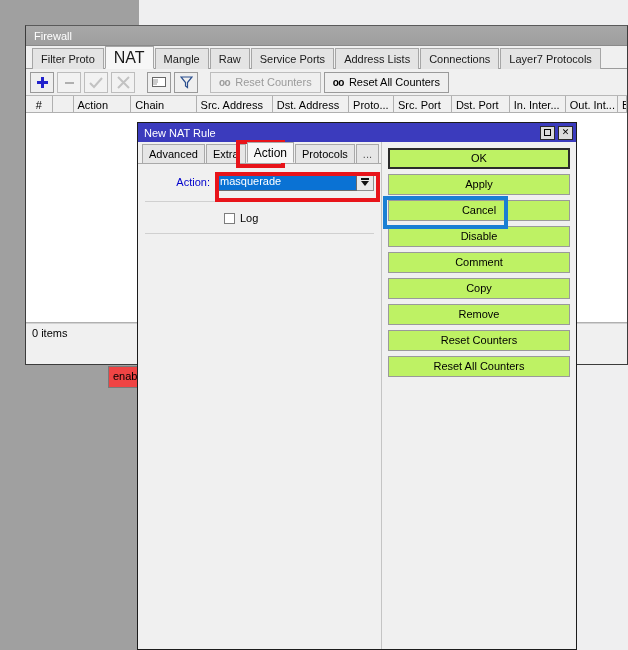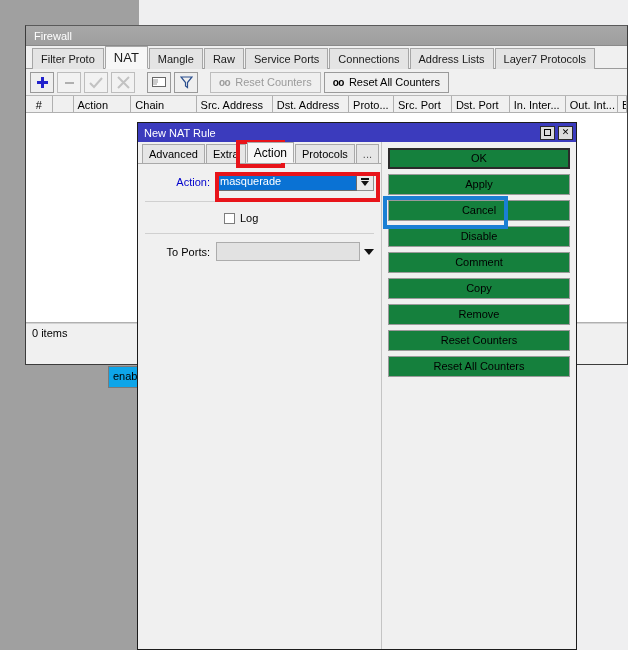--- a/index.html
+++ b/index.html
@@ -23,21 +23,21 @@
   #bg-panel-right {
     position: absolute;
     left: 139px; top: 0; width: 489px; height: 650px;
     background: #efeff0;
   }
 
   
   #enab-field {
     position: absolute;
     left: 108px; top: 366px; width: 34px; height: 22px;
-    background: #0ea5e9;
+    background: #ef4444;
     border: 1px solid #7a7a7a;
     border-right: none;
     padding: 3px 0 0 4px;
     font-size: 11px;
     color: #000;
     white-space: nowrap;
     overflow: hidden;
   }
 
   
@@ -84,21 +84,21 @@
     position: relative;
     top: 1px;
   }
   .fw-tab.active {
     background: #f7f7f7;
     height: 23px;
     line-height: 22px;
     top: 1px;
     border-bottom: 1px solid #f7f7f7;
     z-index: 2;
-    font-size: 13px;
+    font-size: 16px;
   }
 
   
   #fw-toolbar {
     display: flex;
     align-items: center;
     height: 26px;
     padding: 3px 4px;
     gap: 3px;
     background: #f0f0f0;
@@ -328,21 +328,21 @@
     margin-right: 5px;
     cursor: default;
   }
   .check-label { font-size: 11px; }
 
   
   .dbtn {
     height: 21px;
     line-height: 19px;
     text-align: center;
-    background: #15803d;
+    background: #bef264;
     border: 1px solid #9a9a9a;
     margin-bottom: 5px;
     font-size: 11px;
     cursor: default;
     color:#000;
   }
   .dbtn.primary {
     border: 2px solid #2b2b2b;
     line-height: 17px;
   }
@@ -382,22 +382,22 @@
     <div id="firewall-titlebar">
       <span id="firewall-title">Firewall</span>
     </div>
 
     <div id="fw-tabs">
       <div class="fw-tab">Filter Proto</div>
       <div class="fw-tab active">NAT</div>
       <div class="fw-tab">Mangle</div>
       <div class="fw-tab">Raw</div>
       <div class="fw-tab">Service Ports</div>
+      <div class="fw-tab">Address Lists</div>
       <div class="fw-tab">Connections</div>
-      <div class="fw-tab">Address Lists</div>
       <div class="fw-tab">Layer7 Protocols</div>
     </div>
 
     <div id="fw-toolbar">
       <div class="tbtn">
         <svg width="13" height="13" viewBox="0 0 13 13">
           <rect x="5" y="1" width="3" height="11" fill="#2222cc"></rect>
           <rect x="1" y="5" width="11" height="3" fill="#2222cc"></rect>
         </svg>
       </div>
@@ -497,27 +497,20 @@
         <div class="sep-line"></div>
 
         <div class="check-row">
           <span class="checkbox"></span>
           <span class="check-label">Log</span>
         </div>
 
 
         <div class="sep-line"></div>
 
-        <div class="form-row">
-          <div class="form-label dark">To Ports:</div>
-          <div class="combo">
-            <div class="combo-input grey"></div>
-          </div>
-          <span class="arrow-plain"></span>
-        </div>
       </div>
 
       <div id="nat-right">
         <div class="dbtn primary">OK</div>
         <div class="dbtn">Apply</div>
         <div class="dbtn">Cancel</div>
         <div class="dbtn">Disable</div>
         <div class="dbtn">Comment</div>
         <div class="dbtn">Copy</div>
         <div class="dbtn">Remove</div>

